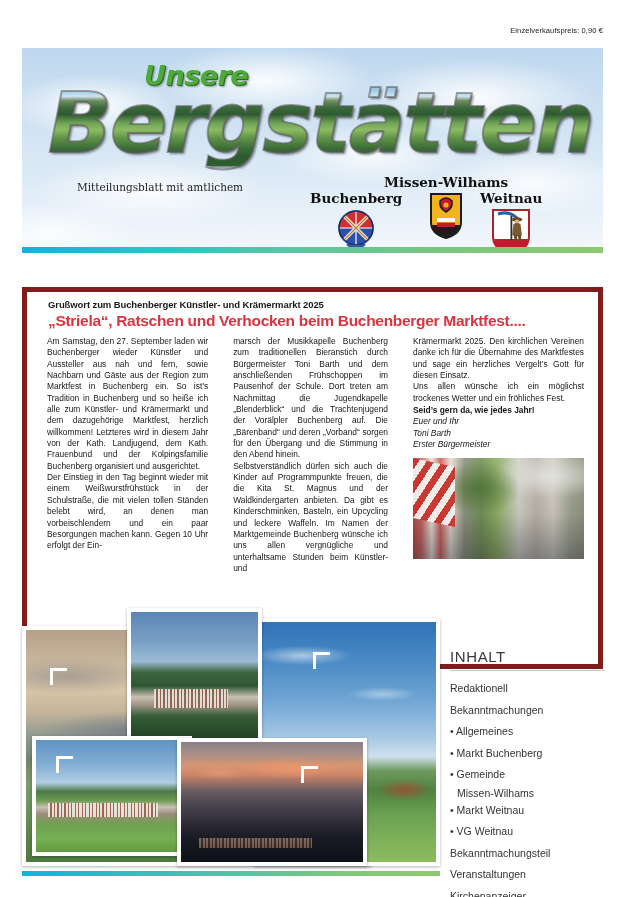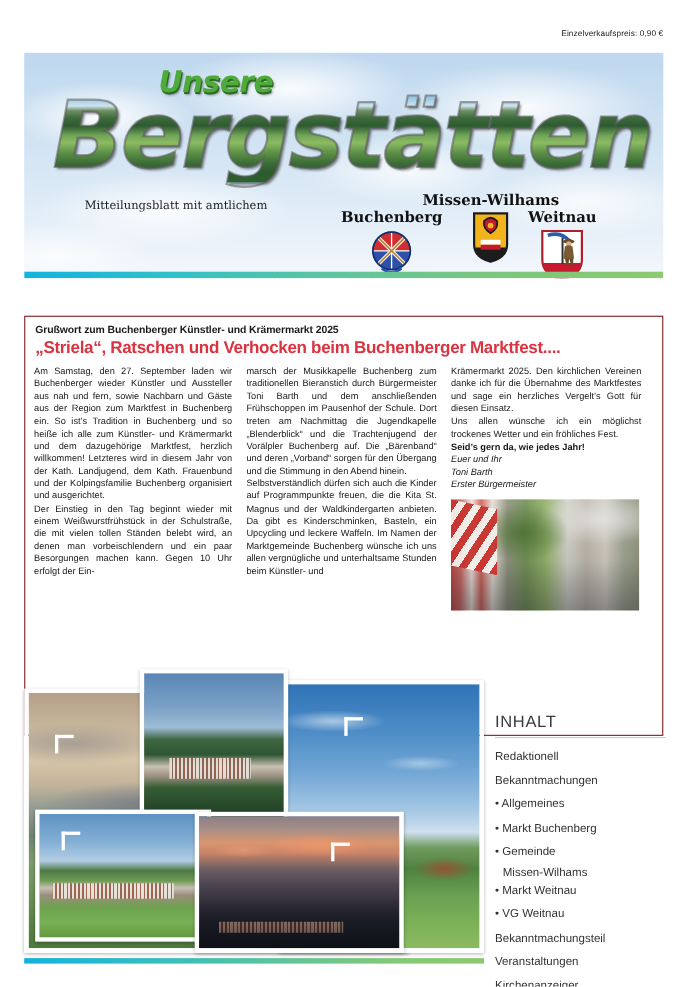--- a/index.html
+++ b/index.html
@@ -89,33 +89,33 @@
   .shield{margin:2px auto 0;}
 
   .issue-line{
     position:absolute;left:0;top:204px;width:581px;text-align:center;
     font-size:8px;letter-spacing:.45px;color:#2a2a2a;
   }
 
   
   .article{
     position:absolute;left:22px;top:287px;width:581px;height:382px;
-    border:1px solid #7f1d1d;box-sizing:border-box;
-    padding:6px 8px 0 8px;background:#fff;
+    border:5px solid #7f1d1d;box-sizing:border-box;
+    padding:6px 8px 0 20px;background:#fff;
   }
   .kicker{
     font-size:9.5px;font-weight:bold;color:#1a1a1a;
     letter-spacing:-.1px;margin:1px 0 2px 1px;
   }
   .headline{
     font-size:15.5px;font-weight:bold;color:#d9343f;
     letter-spacing:-.3px;margin:0 0 6px 1px;line-height:18px;
   }
   .cols{
-    display:flex;gap:0;height:248px;
+    display:flex;gap:12px;height:248px;
   }
   .col{
     width:186px;padding-right:6px;box-sizing:border-box;position:relative;
   }
   .col + .col{padding-left:7px;}
   .col p{
     margin:0;font-size:8.4px;line-height:11.35px;
     text-align:justify;text-justify:inter-word;
     hyphens:none;color:#161616;
   }

